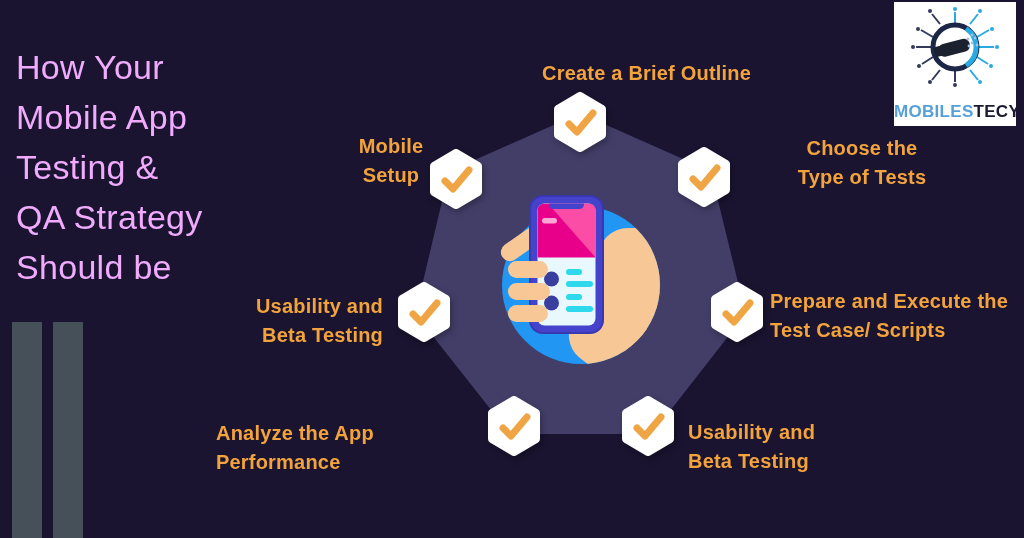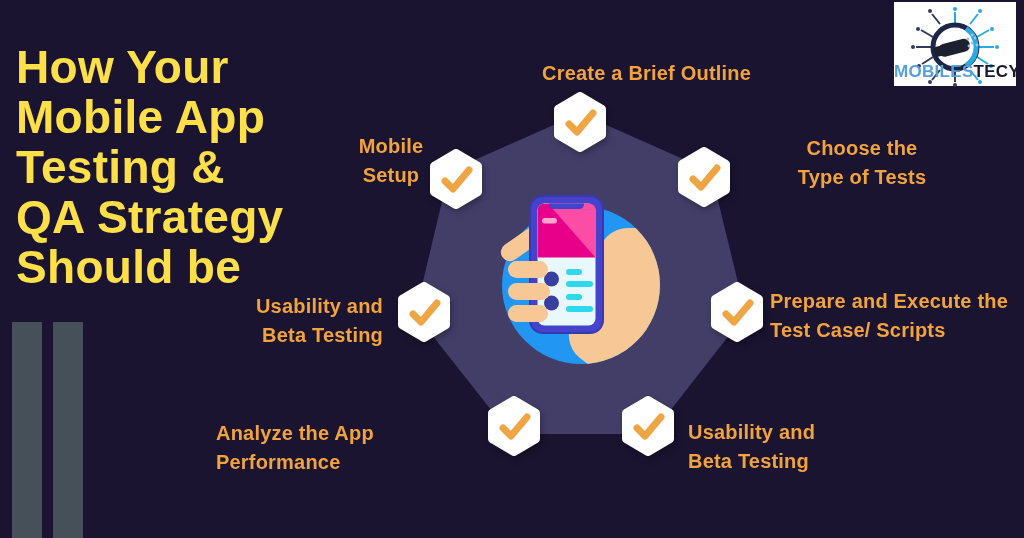--- a/index.html
+++ b/index.html
@@ -6,21 +6,21 @@
   body{
     position:relative;
     width:1024px;height:538px;
     overflow:hidden;
     background:#1A1430;
     font-family:"Liberation Sans", sans-serif;
   }
   
   .title{
     position:absolute;left:16px;top:42px;
-    color:#fde047;font-size:46px;line-height:50px;font-weight:bold;
+    color:#f0abfc;font-size:34px;line-height:50px;font-weight:normal;
     white-space:pre-line;letter-spacing:.3px;
   }
   
   .bar{position:absolute;top:322px;width:30px;height:216px;background:#455059;}
   .bar1{left:12px;}
   .bar2{left:53px;}
   
   .diagram{position:absolute;left:0;top:0;}
   
   .step-label{
@@ -29,21 +29,21 @@
   }
   .lbl-create {left:409px;top:59px; width:342px;text-align:right;}
   .lbl-choose {left:742px;top:134px;width:240px;text-align:center;}
   .lbl-prepare{left:770px;top:287px;width:420px;text-align:left;}
   .lbl-usab-br{left:688px;top:418px;width:240px;text-align:left;}
   .lbl-analyze{left:216px;top:419px;width:260px;}
   .lbl-usab-l {left:143px;top:292px;width:240px;text-align:right;}
   .lbl-final  {left:311px;top:132px;width:160px;text-align:center;}
   
   .logo-box{
-    position:absolute;left:894px;top:2px;width:122px;height:84px;
+    position:absolute;left:894px;top:2px;width:122px;height:124px;
     background:#FFFFFF;
     text-decoration:underline;
   }
   .logo-text{
     position:absolute;left:0;bottom:4px;width:100%;text-align:center;
     font-size:17px;font-weight:bold;letter-spacing:.3px;
   }
   .logo-text .primary{color:#57A0D7;}
   .logo-text .secondary{color:#191932;}
   .badge{filter:drop-shadow(2px 3px 3px rgba(0,0,0,0.28));}

